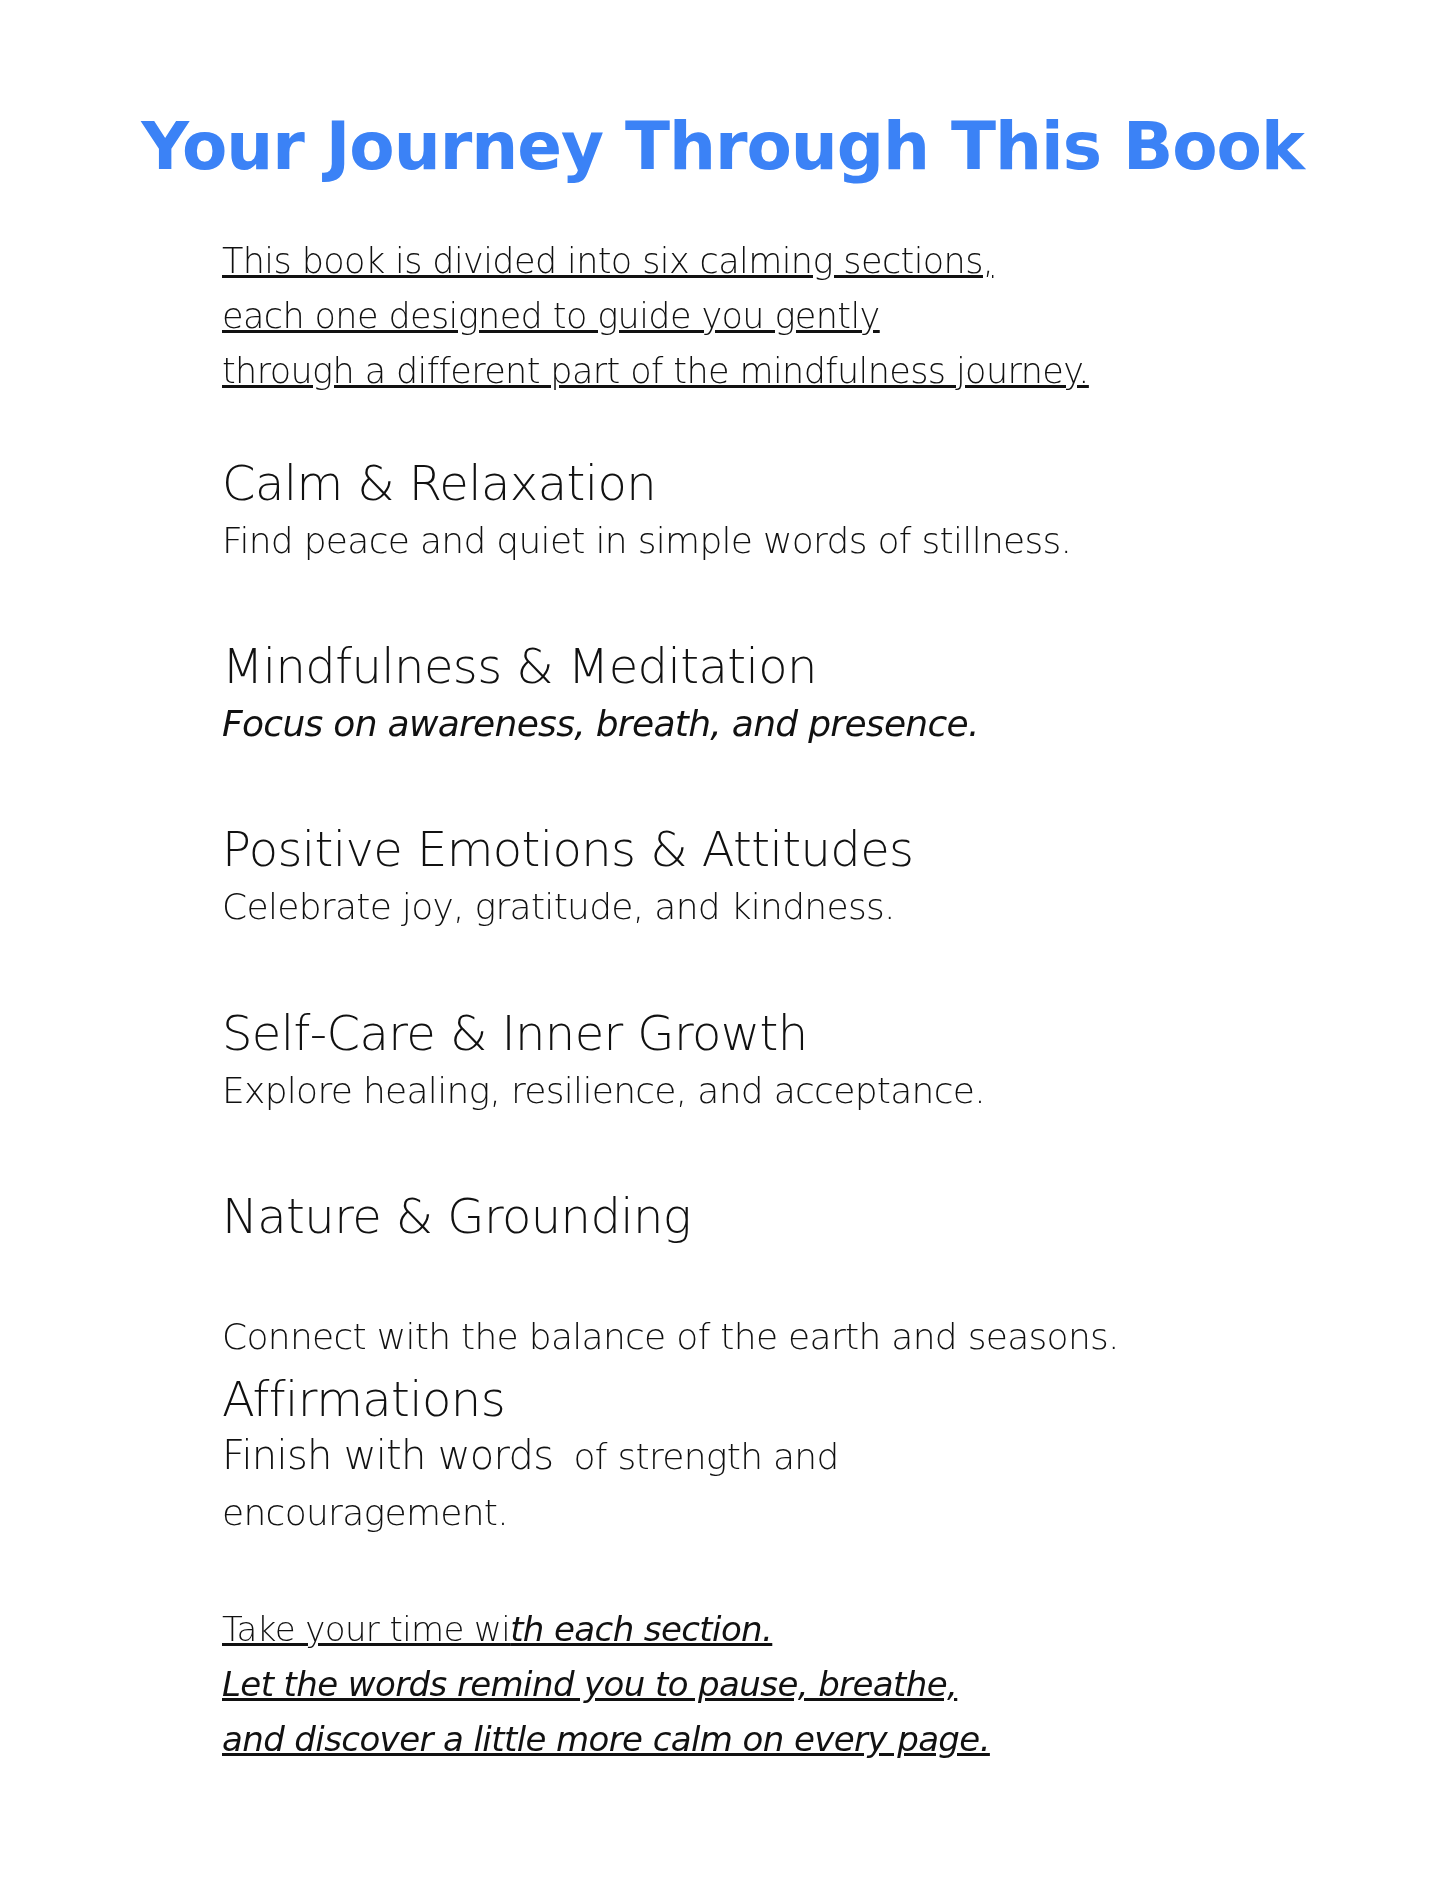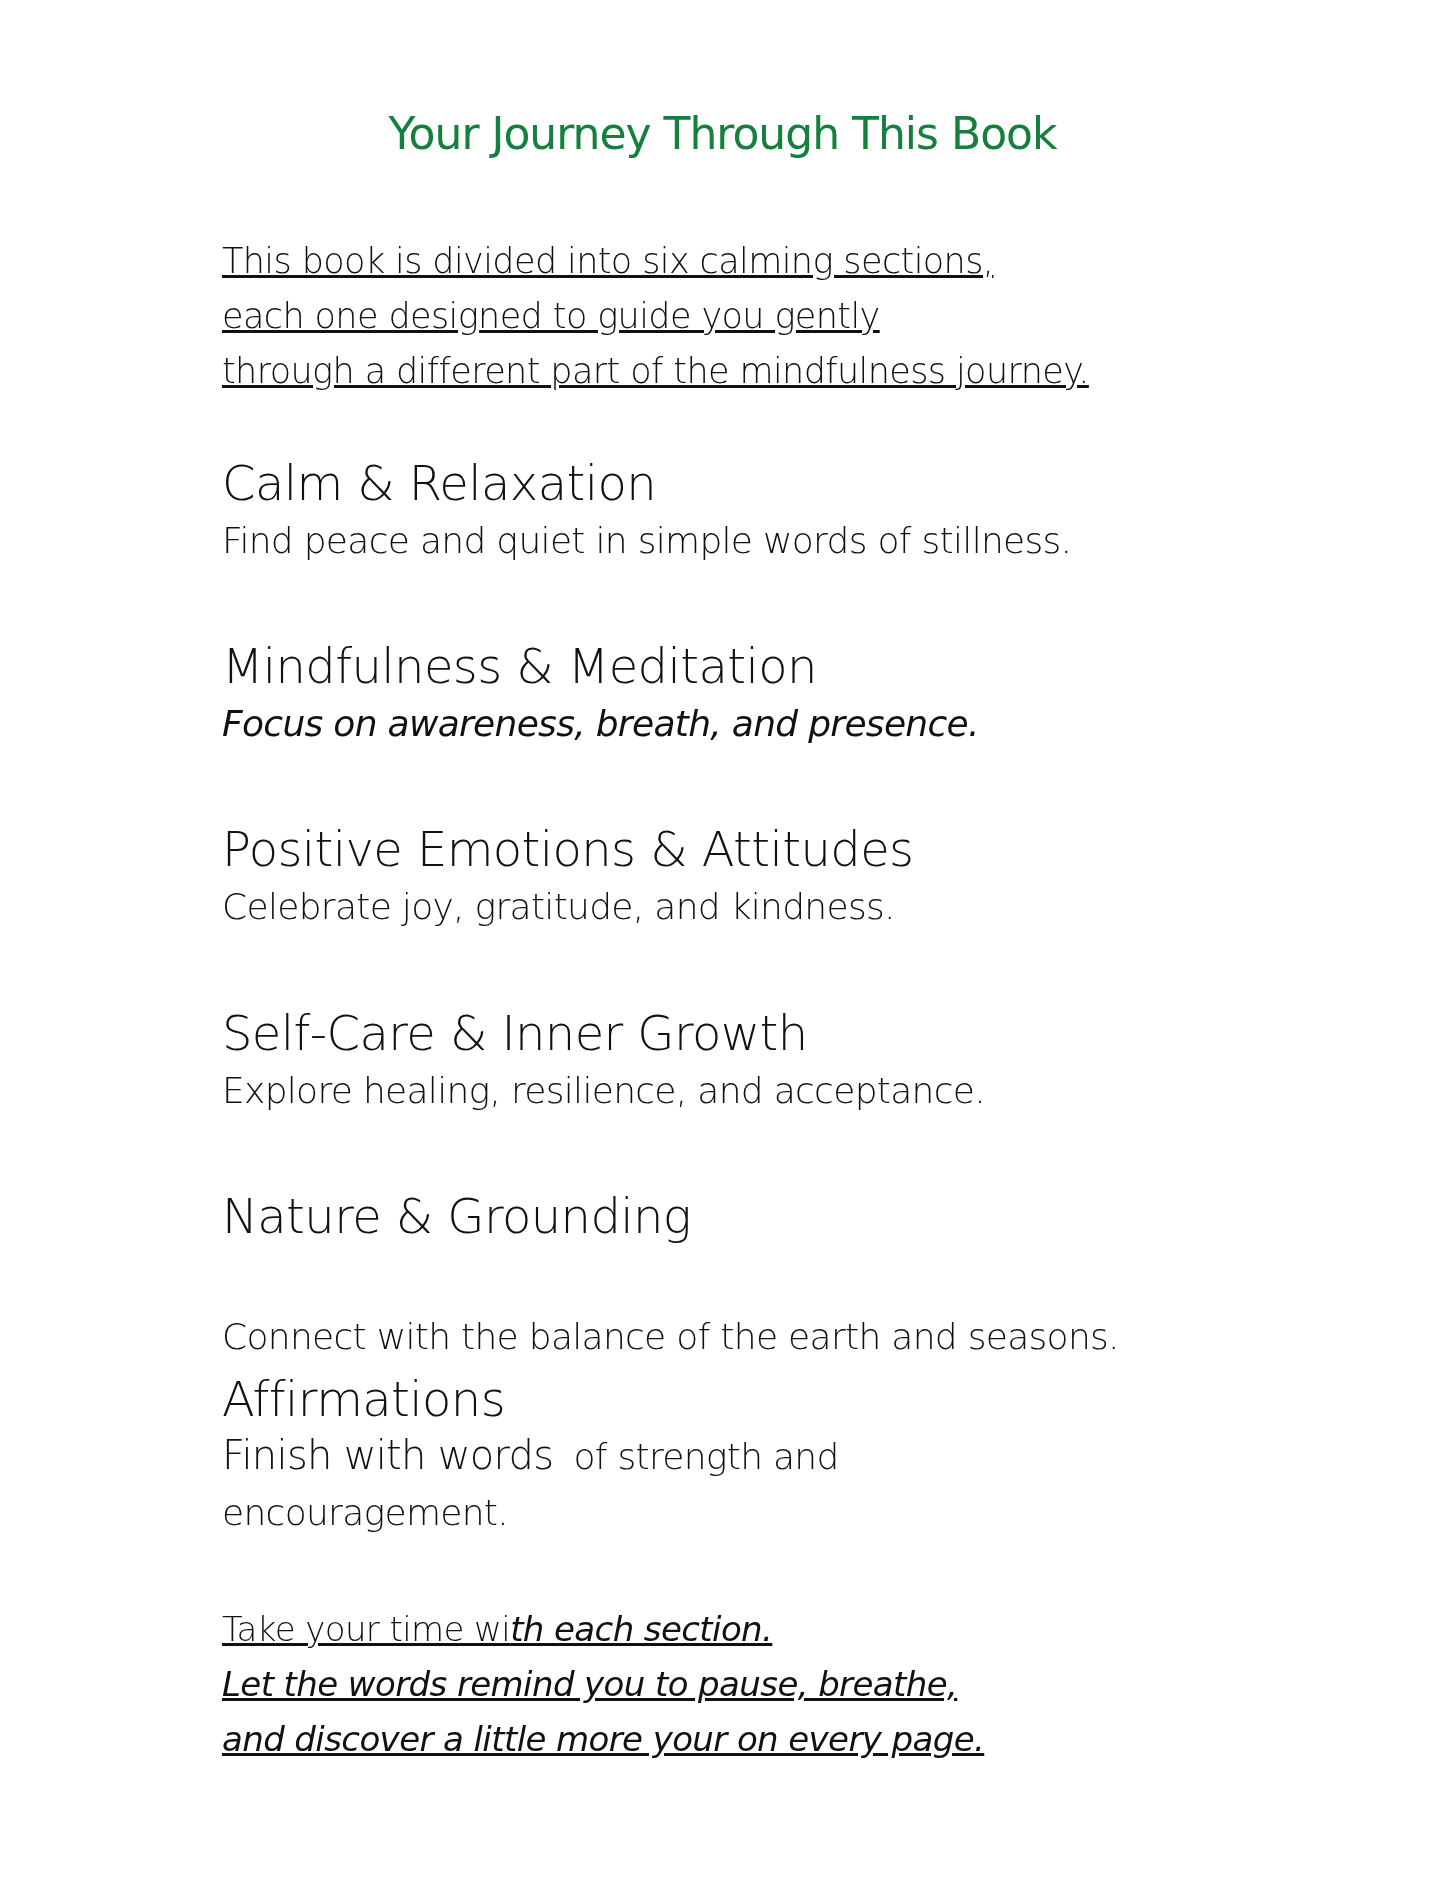--- a/index.html
+++ b/index.html
@@ -1,20 +1,20 @@
 <!DOCTYPE html>
 <html><head>
 <meta charset="utf-8">
 <style>
   html, body { margin: 0; padding: 0; background: #ffffff; }
   body { width: 1445px; height: 1885px; position: relative; overflow: hidden; color: #111111;
          font-family: "DejaVu Sans", "Liberation Sans", sans-serif; font-weight: 300; }
   .abs { position: absolute; white-space: nowrap; }
-  .title { left: 0; width: 1445px; text-align: center; top: 108px; font-size: 44px;
-           letter-spacing: -1px; font-weight: normal; color: #15803d; }
+  .title { left: 0; width: 1445px; text-align: center; top: 108px; font-size: 66px;
+           letter-spacing: -1px; font-weight: bold; color: #3b82f6; }
   .intro { left: 222px; font-size: 35px; letter-spacing: -0.6px; line-height: 55px; top: 234px; }
   .sec-head { left: 222px; font-size: 48px; letter-spacing: -0.6px; }
   .sec-desc { left: 222px; font-size: 36px; letter-spacing: -0.7px; }
   .small { font-size: 36px; }
   .closing { left: 222px; top: 1602px; font-size: 34px; line-height: 55px; letter-spacing: -0.6px; }
   .it { font-style: italic; }
   .line { display: block; text-decoration: underline; }
 </style>
 </head>
 <body>
@@ -57,14 +57,14 @@
   <div class="abs sec-desc" style="top:1432px; font-size:40px;">
     <span>Finish with words</span>
     <span class="small" style="margin-left:8px;">of strength and</span>
   </div>
   <div class="abs sec-desc" style="top:1492px;">encouragement.</div>
 </div>
 
 <div class="abs closing">
   <span class="line"><span>Take your time wi</span><span class="it">th each section.</span></span>
   <span class="line it">Let the words remind you to pause, breathe,</span>
-  <span class="line it">and discover a little more your on every page.</span>
+  <span class="line it">and discover a little more calm on every page.</span>
 </div>
 
 </body></html>

